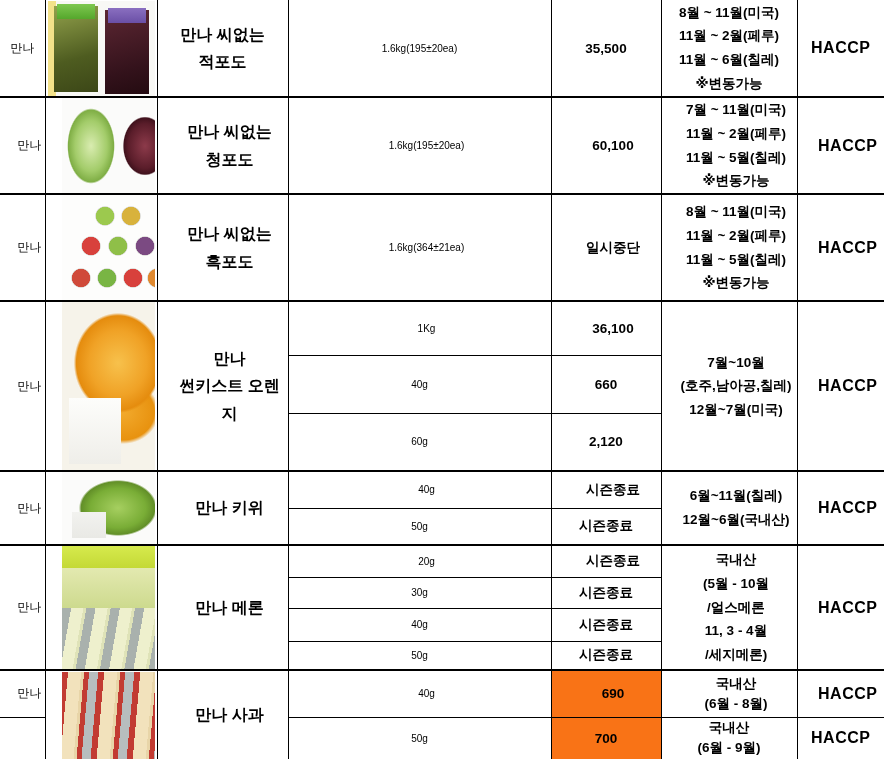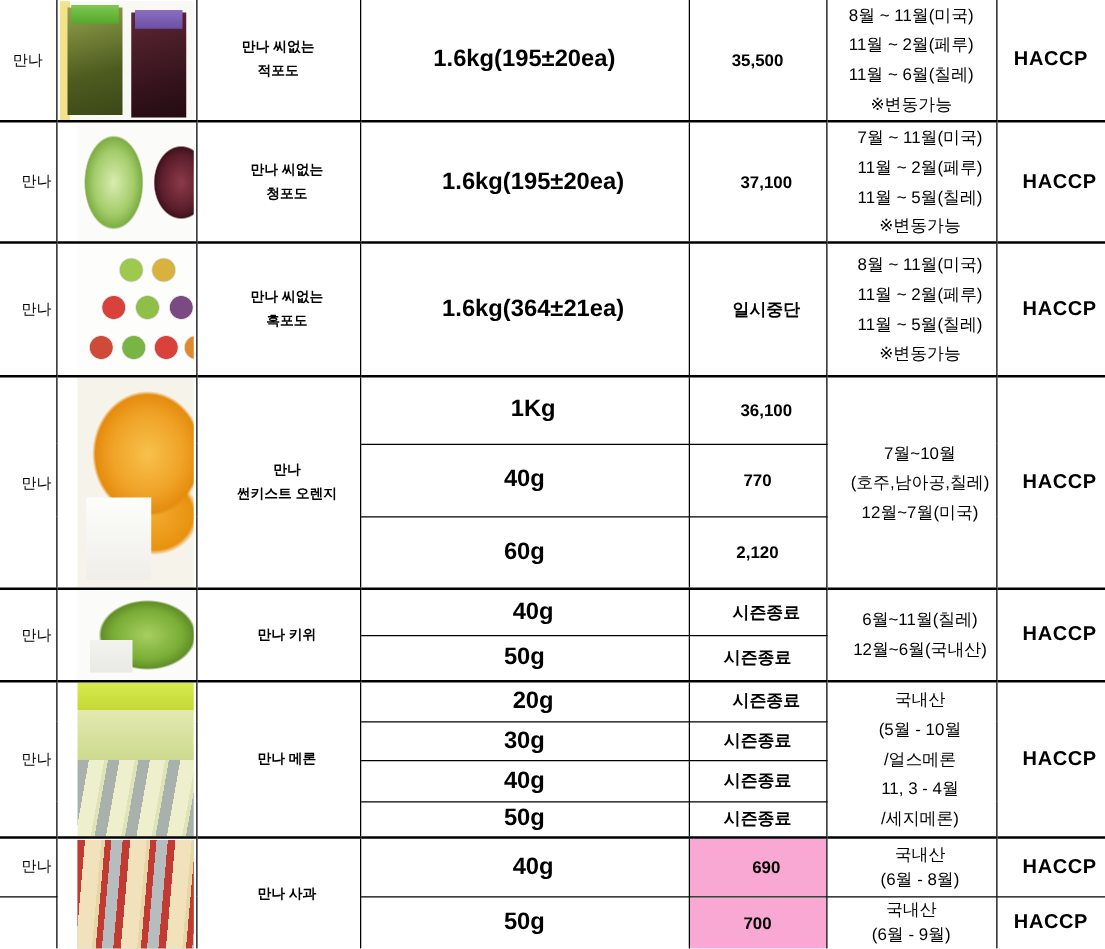--- a/index.html
+++ b/index.html
@@ -9,25 +9,25 @@
   }
   table.sheet{
     width:884px;table-layout:fixed;border-collapse:collapse;border-style:hidden;
   }
   table.sheet td{
     border:1px solid #000;text-align:center;vertical-align:middle;
     padding:0 2px;overflow:hidden;
   }
   tr.gb > td{border-top:2px solid #000;padding-left:16px;}
   td.brand{font-size:12px;font-weight:400;}
-  td.name{font-size:11px;font-weight:700;white-space:pre-line;line-height:1.7;}
-  td.size{font-size:19px;font-weight:700;}
+  td.name{font-size:16px;font-weight:700;white-space:pre-line;line-height:1.7;}
+  td.size{font-size:10px;font-weight:400;}
   td.price{font-size:13.5px;font-weight:700;}
-  td.price.hl{background:#f9a8d4;}
-  td.season{font-size:13.5px;font-weight:400;white-space:pre-line;line-height:1.75;margin-left:15px;}
+  td.price.hl{background:#f97316;}
+  td.season{font-size:13.5px;font-weight:700;white-space:pre-line;line-height:1.75;margin-left:15px;}
   td.season.tight{line-height:1.5;}
   td.cert{font-size:16px;font-weight:700;letter-spacing:.5px;}
   td.photo-cell{padding:0;}
   .ph{display:block;width:100%;background-repeat:no-repeat;}
 
   
   .ph1{height:95px;background-color:#f8f8f5;
     background-image:
       linear-gradient(#7ec850,#55a72c),
       linear-gradient(165deg,#93a24c,#4e5c20 60%,#3c4717),
@@ -118,21 +118,21 @@
   </tr>
 
   <tr class="gb" style="height:97px">
     <td class="brand">만나</td>
     <td class="photo-cell">
             <span class="ph ph2"></span>
           </td>
     <td class="name">만나 씨없는
 청포도</td>
     <td class="size">1.6kg(195±20ea)</td>
-    <td class="price">37,100</td>
+    <td class="price">60,100</td>
     <td class="season">7월 ~ 11월(미국)
 11월 ~ 2월(페루)
 11월 ~ 5월(칠레)
 ※변동가능</td>
     <td class="cert">HACCP</td>
   </tr>
 
   <tr class="gb" style="height:107px">
     <td class="brand">만나</td>
     <td class="photo-cell">
@@ -158,21 +158,21 @@
 썬키스트 오렌지</td>
     <td class="size">1Kg</td>
     <td class="price">36,100</td>
     <td class="season" rowspan="3">7월~10월
 (호주,남아공,칠레)
 12월~7월(미국)</td>
     <td class="cert" rowspan="3">HACCP</td>
   </tr>
   <tr style="height:58px">
     <td class="size">40g</td>
-    <td class="price">770</td>
+    <td class="price">660</td>
   </tr>
   <tr style="height:58px">
     <td class="size">60g</td>
     <td class="price">2,120</td>
   </tr>
 
   <tr class="gb" style="height:37px">
     <td class="brand" rowspan="2">만나</td>
     <td class="photo-cell" rowspan="2">
             <span class="ph ph5"></span>

